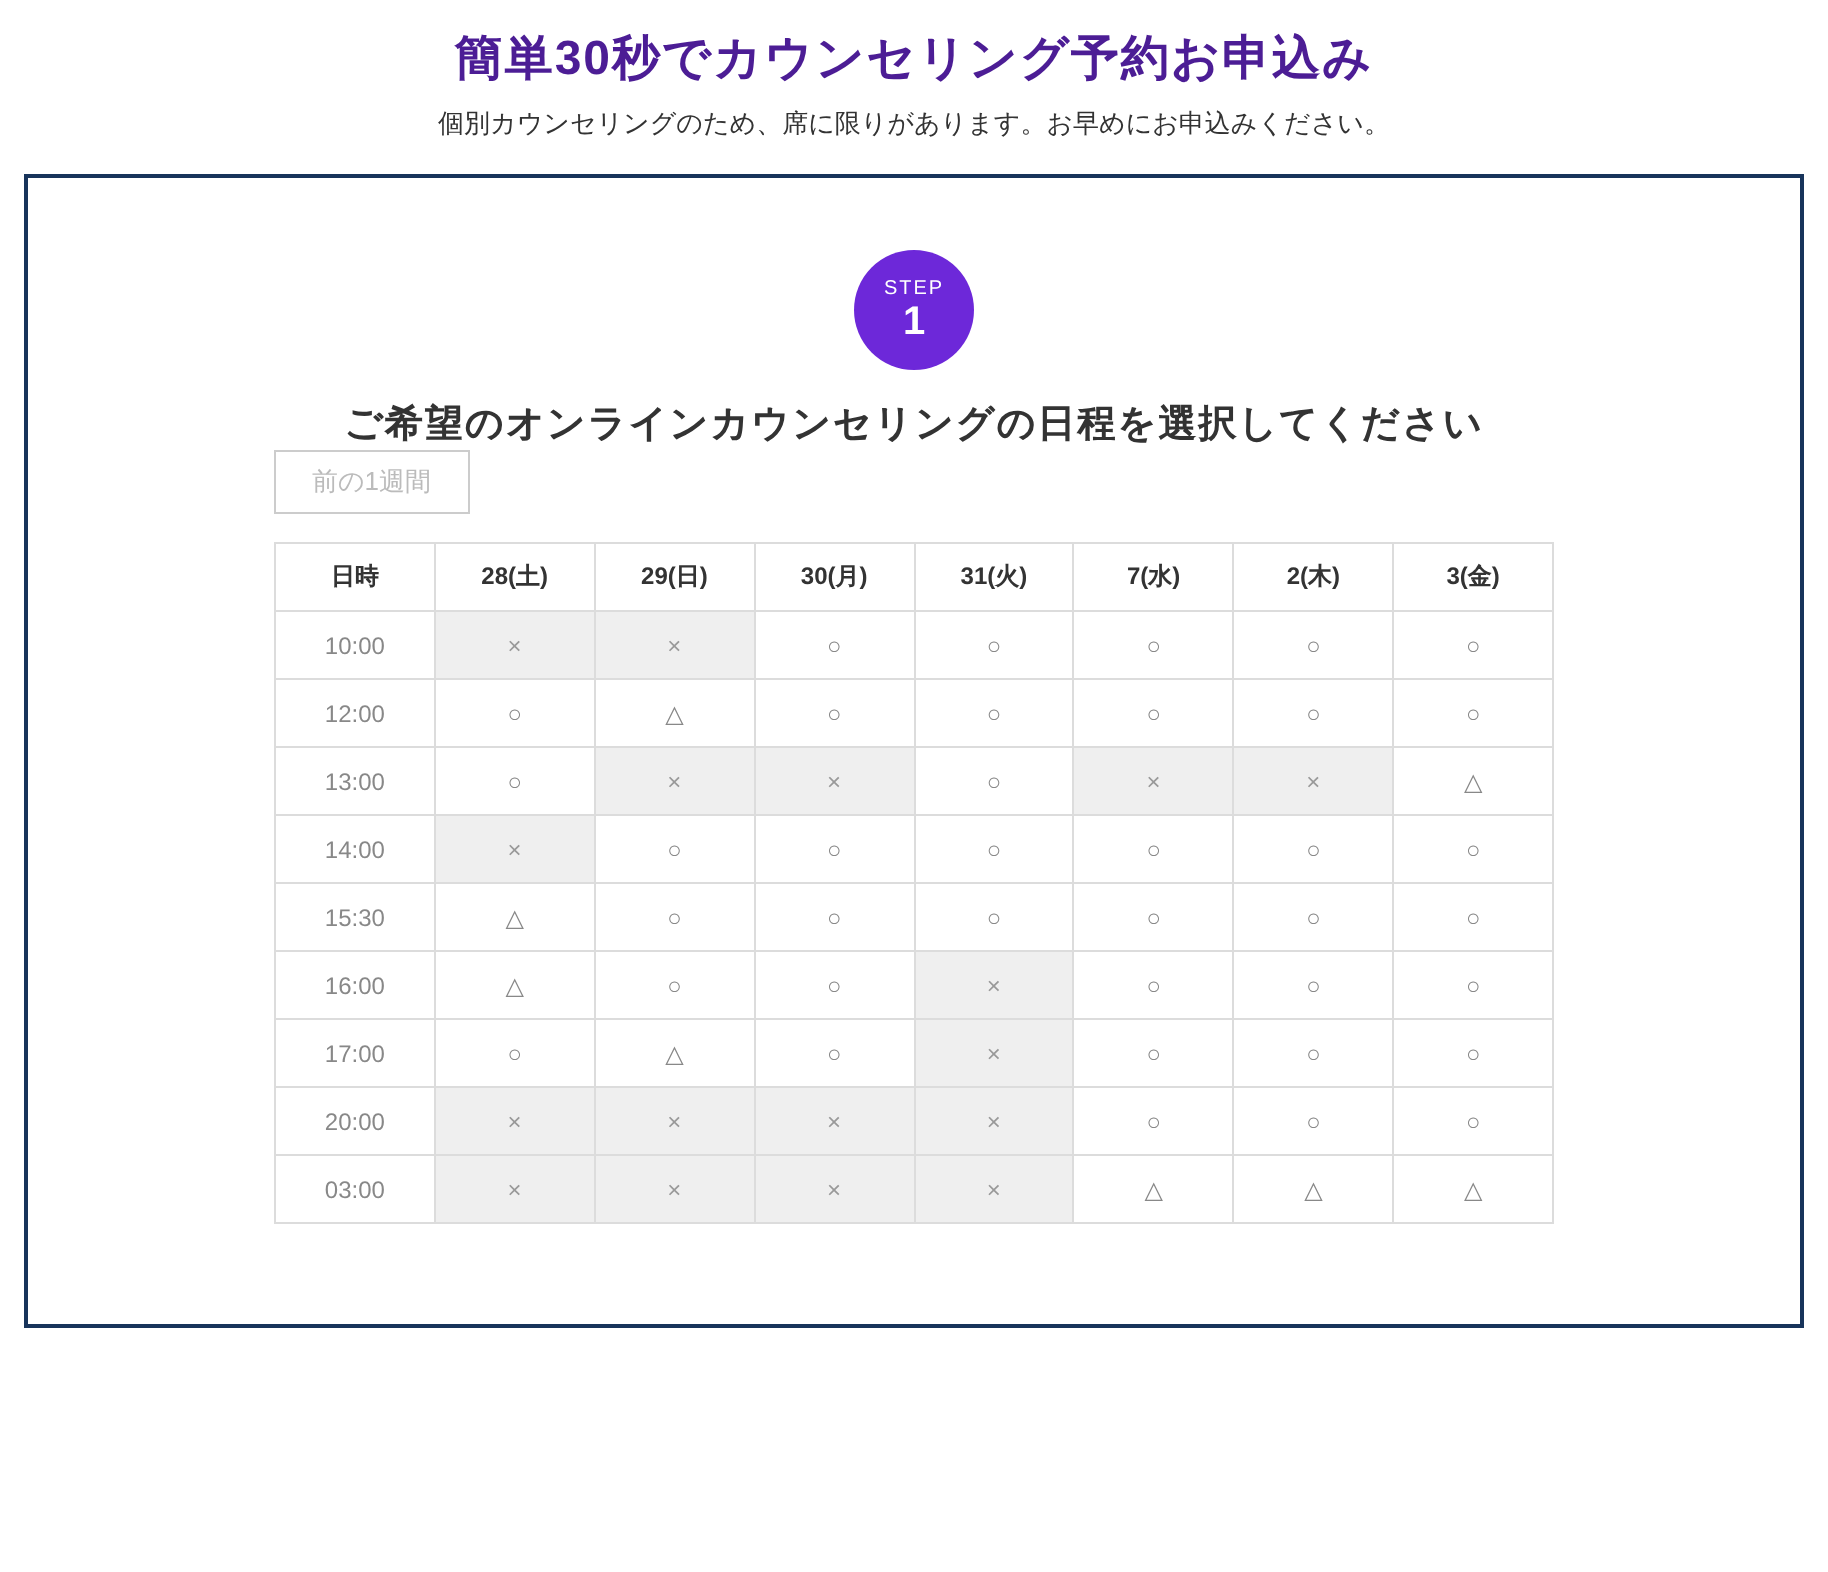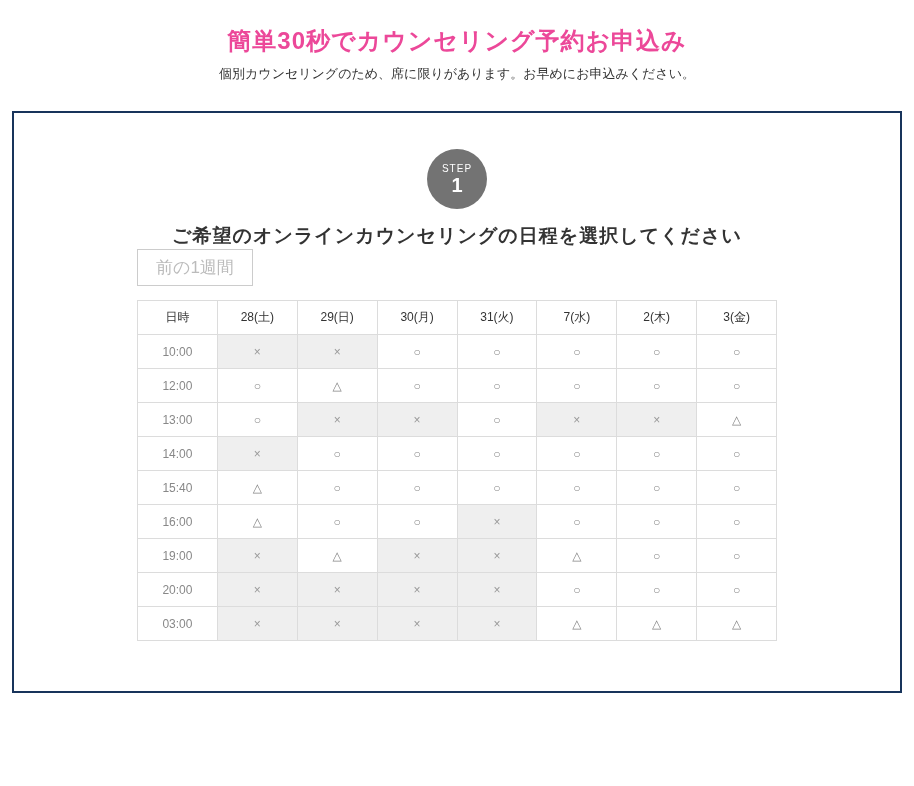--- a/index.html
+++ b/index.html
@@ -14,41 +14,41 @@
     }
     .page {
       width: 914px;
       margin: 0 auto;
       padding-top: 0;
     }
     .main-title {
       text-align: center;
       font-size: 24px;
       font-weight: bold;
-      color: #ec4899;
+      color: #4c1d95;
       letter-spacing: 1px;
-      margin-top: 25px;
+      margin-top: 13px;
       margin-bottom: 8px;
     }
     .subtitle {
       text-align: center;
       font-size: 13px;
       color: #333;
-      margin-bottom: 28px;
+      margin-bottom: 16px;
     }
     .frame {
       border: 2px solid #18345b;
       margin: 0 12px 20px 12px;
       padding: 36px 0 50px 0;
     }
     .step-badge {
       width: 60px;
       height: 60px;
       border-radius: 50%;
-      background: #737373;
+      background: #6d28d9;
       color: #fff;
       margin: 0 auto 14px auto;
       display: flex;
       flex-direction: column;
       align-items: center;
       justify-content: center;
       line-height: 1.1;
     }
     .step-badge .step-label {
       font-size: 10px;
@@ -68,21 +68,21 @@
     .nav-row {
       width: 640px;
       margin: 0 auto 14px auto;
       display: flex;
       justify-content: space-between;
     }
     .nav-btn {
       border: 1px solid #18345b;
       color: #18345b;
       background: #fff;
-      font-size: 17px;
+      font-size: 13px;
       padding: 6px 18px;
       cursor: pointer;
     }
     .nav-btn.disabled {
       border-color: #ccc;
       color: #bbb;
       cursor: default;
     }
     table.schedule {
       width: 640px;
@@ -93,21 +93,21 @@
     table.schedule th,
     table.schedule td {
       border: 1px solid #dcdcdc;
       text-align: center;
       vertical-align: middle;
       font-size: 12px;
       height: 34px;
     }
     table.schedule th {
       background: #fff;
-      font-weight: normal;
+      font-weight: bold;
       color: #333;
     }
     table.schedule td {
       color: #888;
     }
     table.schedule td.cell-x {
       background: #efefef;
       color: #999;
     }
     table.schedule td.cell-o,
@@ -186,46 +186,46 @@
             <td class="time-col">14:00</td>
             <td class="cell-x">×</td>
             <td class="cell-o">○</td>
             <td class="cell-o">○</td>
             <td class="cell-o">○</td>
             <td class="cell-o">○</td>
             <td class="cell-o">○</td>
             <td class="cell-o">○</td>
           </tr>
           <tr>
-            <td class="time-col">15:40</td>
+            <td class="time-col">15:30</td>
             <td class="cell-t">△</td>
             <td class="cell-o">○</td>
             <td class="cell-o">○</td>
             <td class="cell-o">○</td>
             <td class="cell-o">○</td>
             <td class="cell-o">○</td>
             <td class="cell-o">○</td>
           </tr>
           <tr>
             <td class="time-col">16:00</td>
             <td class="cell-t">△</td>
             <td class="cell-o">○</td>
             <td class="cell-o">○</td>
             <td class="cell-x">×</td>
             <td class="cell-o">○</td>
             <td class="cell-o">○</td>
             <td class="cell-o">○</td>
           </tr>
           <tr>
-            <td class="time-col">19:00</td>
-            <td class="cell-x">×</td>
-            <td class="cell-t">△</td>
-            <td class="cell-x">×</td>
-            <td class="cell-x">×</td>
-            <td class="cell-t">△</td>
+            <td class="time-col">17:00</td>
+            <td class="cell-o">○</td>
+            <td class="cell-t">△</td>
+            <td class="cell-o">○</td>
+            <td class="cell-x">×</td>
+            <td class="cell-o">○</td>
             <td class="cell-o">○</td>
             <td class="cell-o">○</td>
           </tr>
           <tr>
             <td class="time-col">20:00</td>
             <td class="cell-x">×</td>
             <td class="cell-x">×</td>
             <td class="cell-x">×</td>
             <td class="cell-x">×</td>
             <td class="cell-o">○</td>

